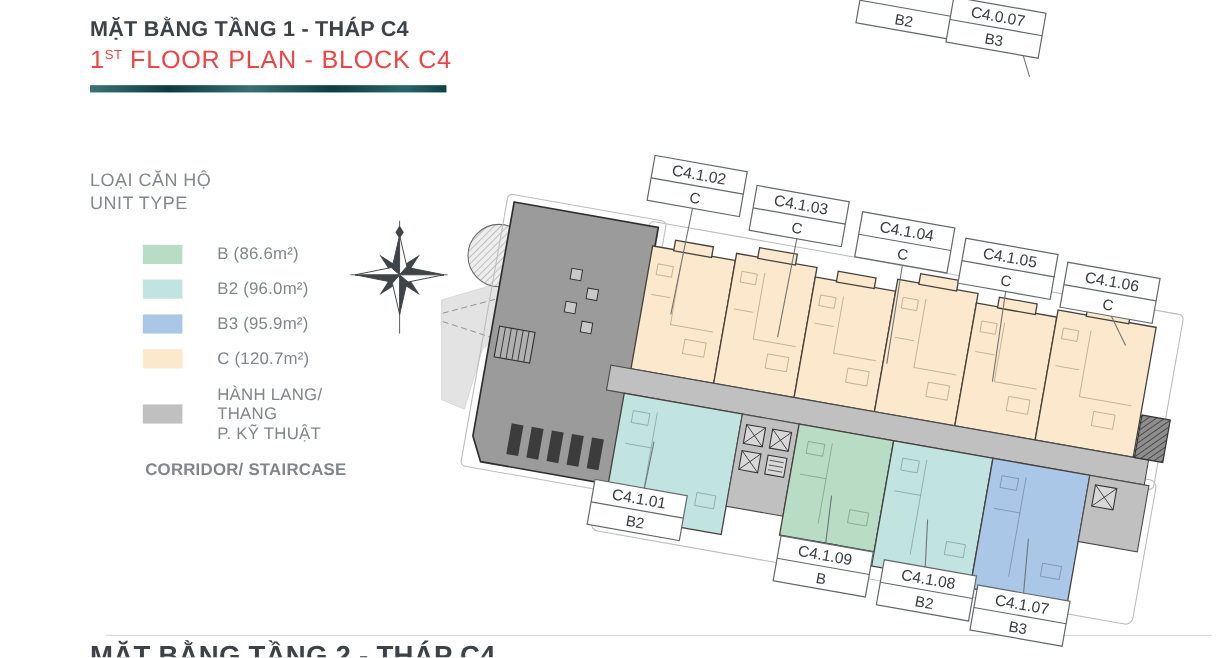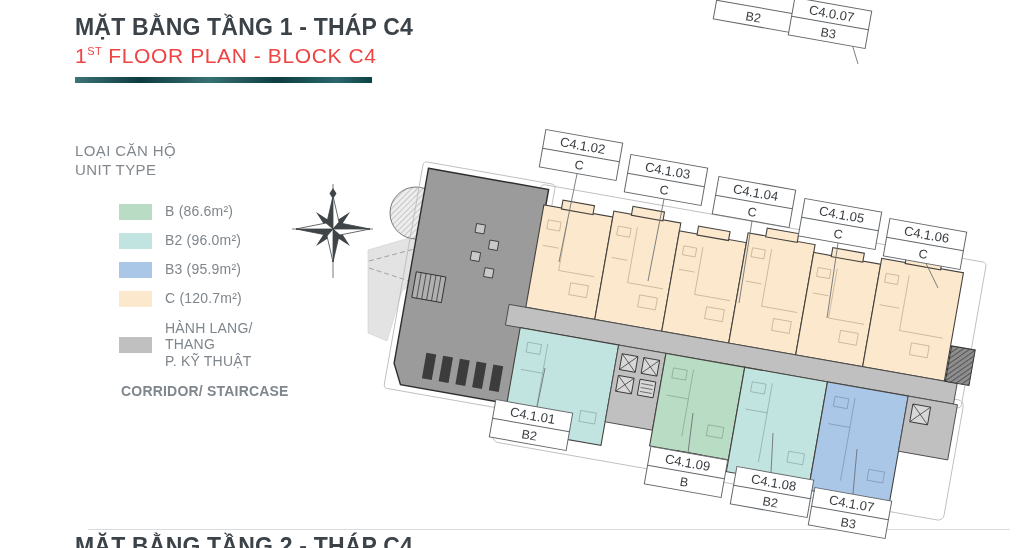--- a/index.html
+++ b/index.html
@@ -1,30 +1,30 @@
 <!DOCTYPE html>
 <html><head>
 <meta charset="utf-8">
 <style>
   html,body{margin:0;padding:0;background:#fff;}
   .page{position:relative;width:1024px;height:548px;background:#ffffff;overflow:hidden;
         font-family:"Liberation Sans",sans-serif;}
   
   .header{position:absolute;left:75px;top:14px;}
-  .title{font-size:23px;font-weight:bold;color:#3b4248;letter-spacing:.2px;line-height:1.15;}
+  .title{font-size:18px;font-weight:bold;color:#3b4248;letter-spacing:.2px;line-height:1.15;}
   .subtitle{font-size:21px;color:#ef4444;letter-spacing:.6px;margin-top:4px;line-height:1.1;}
   .subtitle sup{font-size:11px;letter-spacing:.3px;}
   .accent-bar{width:297px;height:6px;margin-top:9px;
     background-image:linear-gradient(90deg,rgba(255,255,255,.18),rgba(0,0,0,.30) 22%,
       rgba(255,255,255,.16) 45%,rgba(0,0,0,.28) 68%,rgba(255,255,255,.10) 88%,rgba(0,0,0,.22));}
   
   .legend{position:absolute;left:75px;top:142px;width:220px;}
   .legend-heading{font-size:15px;color:#82888e;letter-spacing:.4px;line-height:1.25;}
   .legend-items{margin-top:24px;}
-  .legend-row{display:flex;align-items:center;gap:13px;margin-bottom:13px;height:16px;padding-left:44px;}
+  .legend-row{display:flex;align-items:center;gap:29px;margin-bottom:13px;height:16px;padding-left:44px;}
   .legend-row.tall{align-items:center;height:auto;}
   .swatch{width:33px;height:16px;flex:0 0 33px;}
   .legend-label{font-size:14px;color:#7f868c;line-height:1.2;letter-spacing:.2px;}
   .legend-sub{margin-top:7px;margin-left:46px;font-size:14px;color:#7f868c;line-height:1.25;letter-spacing:.2px;font-weight:bold;}
   
   .plan-svg{position:absolute;left:0;top:0;z-index:2;}
   .co-box{fill:#ffffff;stroke:#63686c;stroke-width:1;}
   .co-div{stroke:#63686c;stroke-width:1;}
   .co-id{font:13px "Liberation Sans",sans-serif;fill:#393d41;text-anchor:middle;}
   .co-type{font:12.5px "Liberation Sans",sans-serif;fill:#393d41;text-anchor:middle;}

